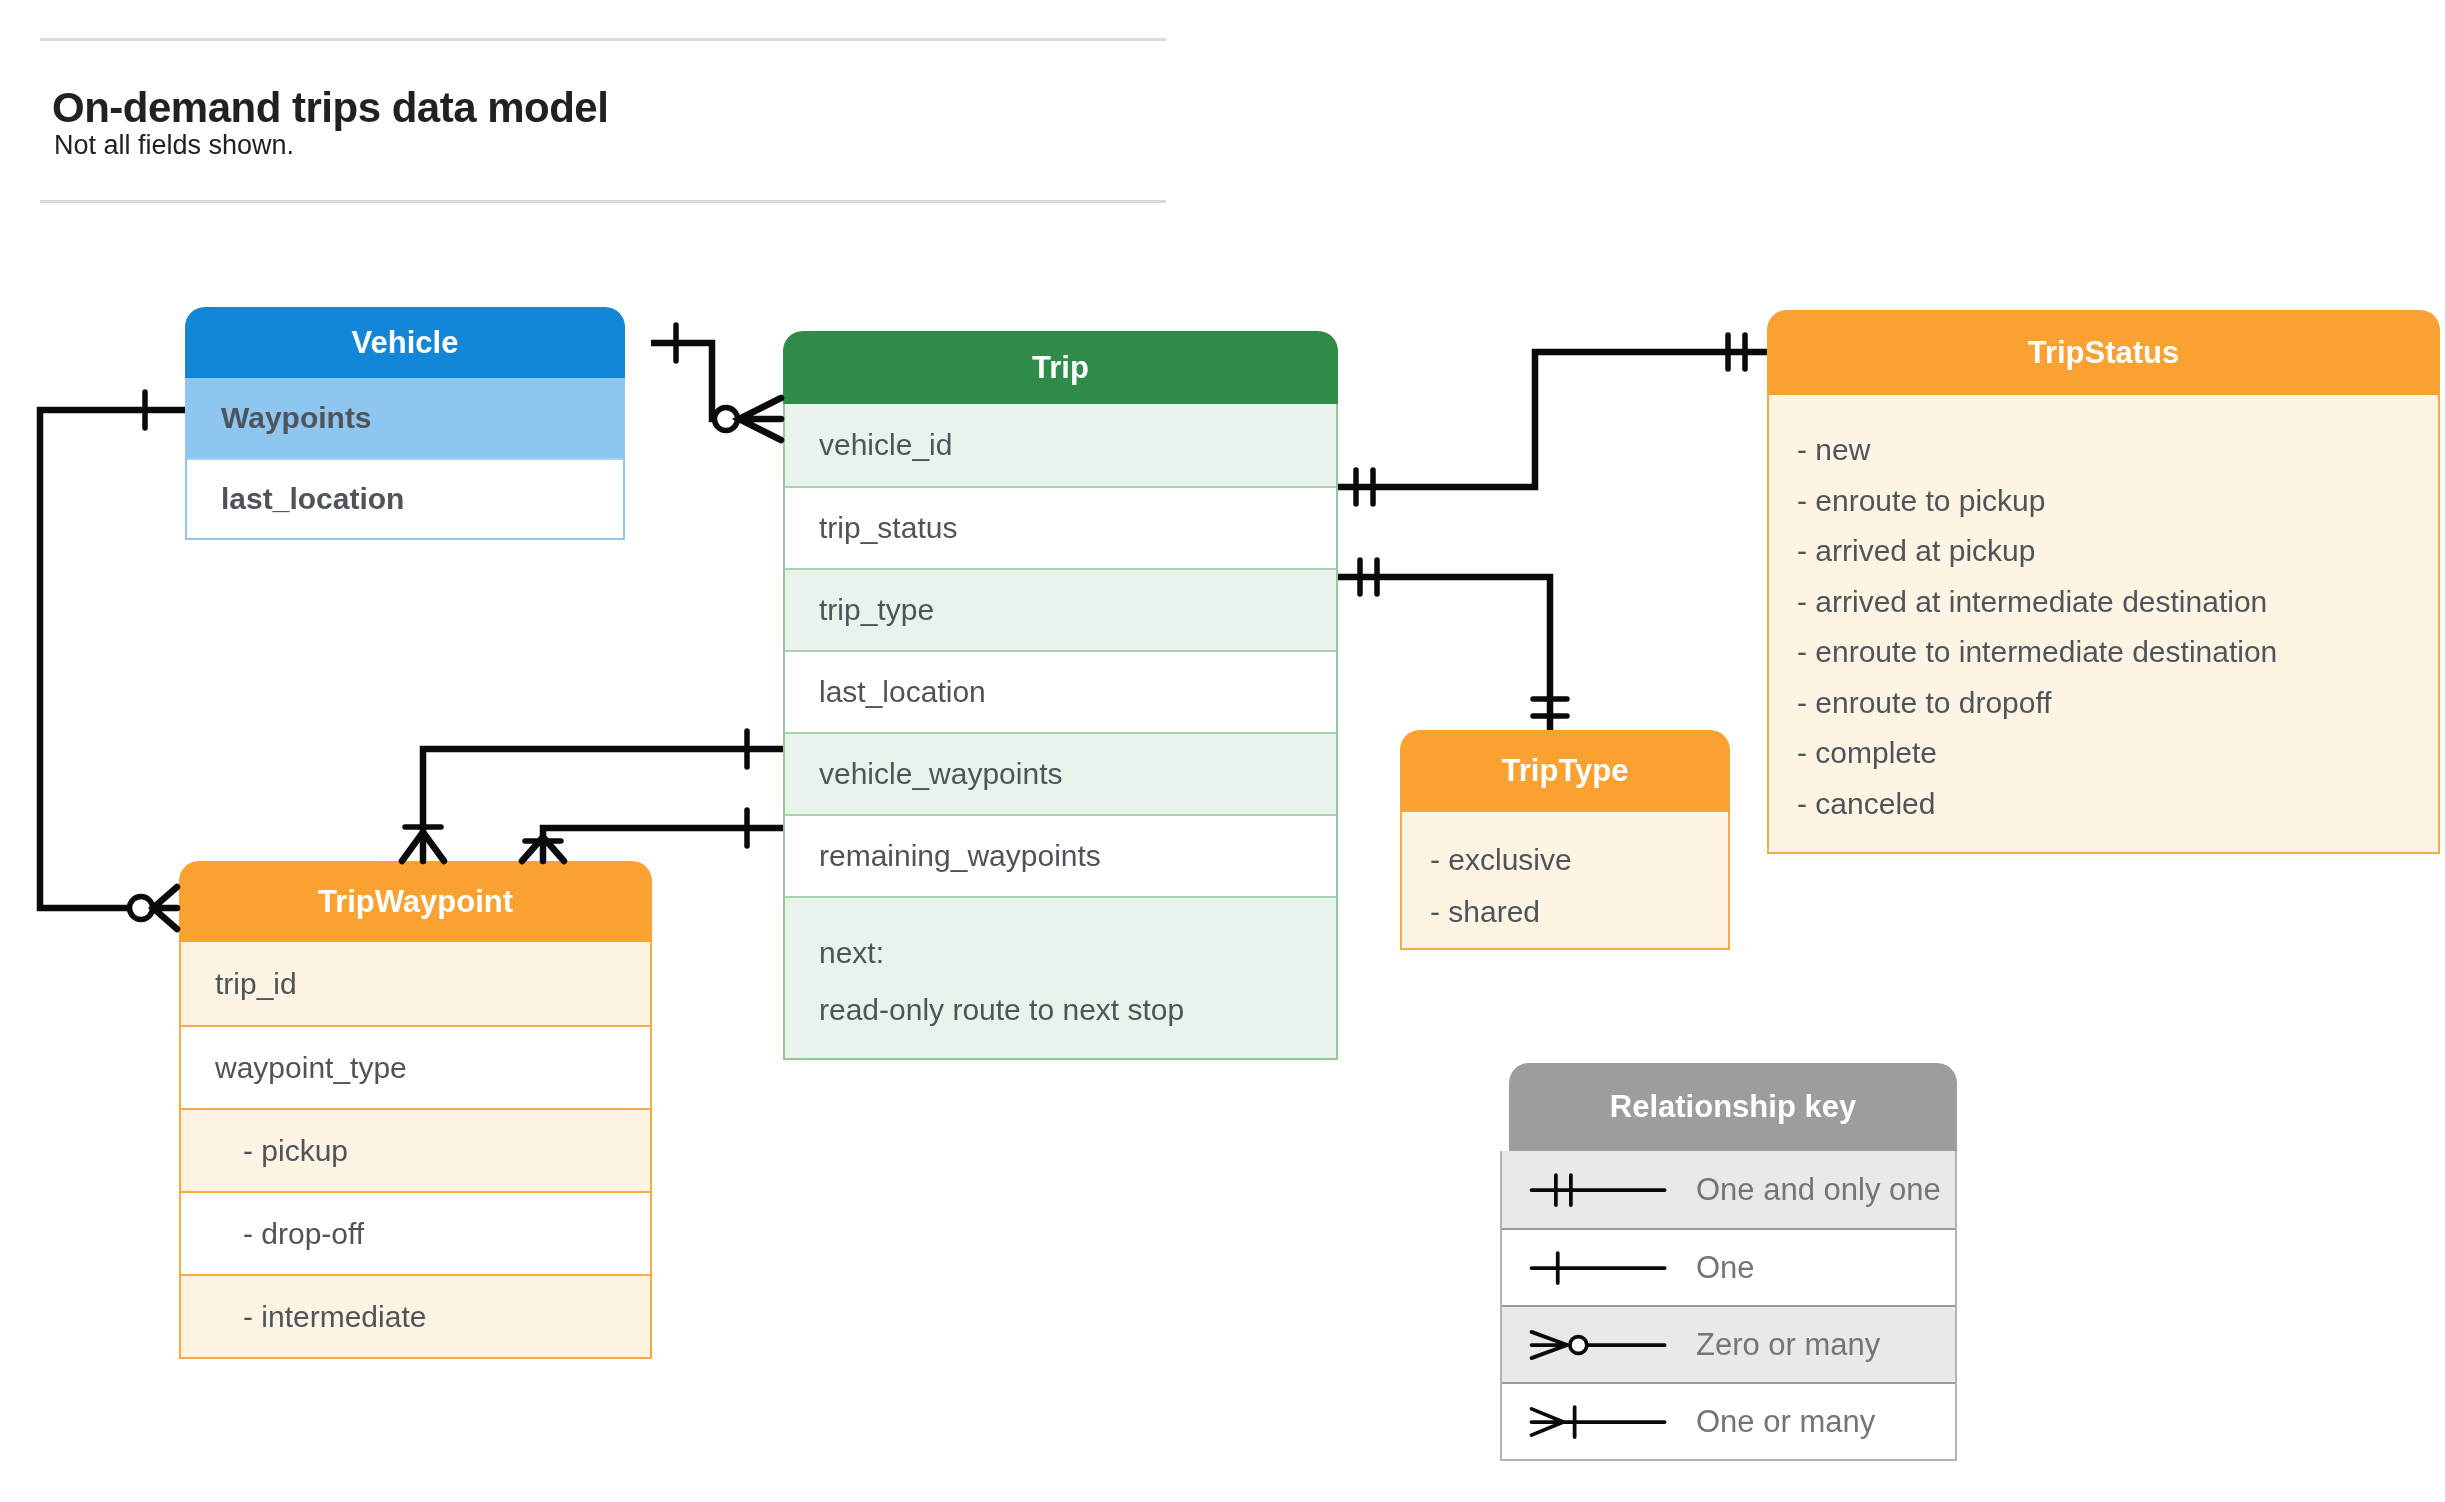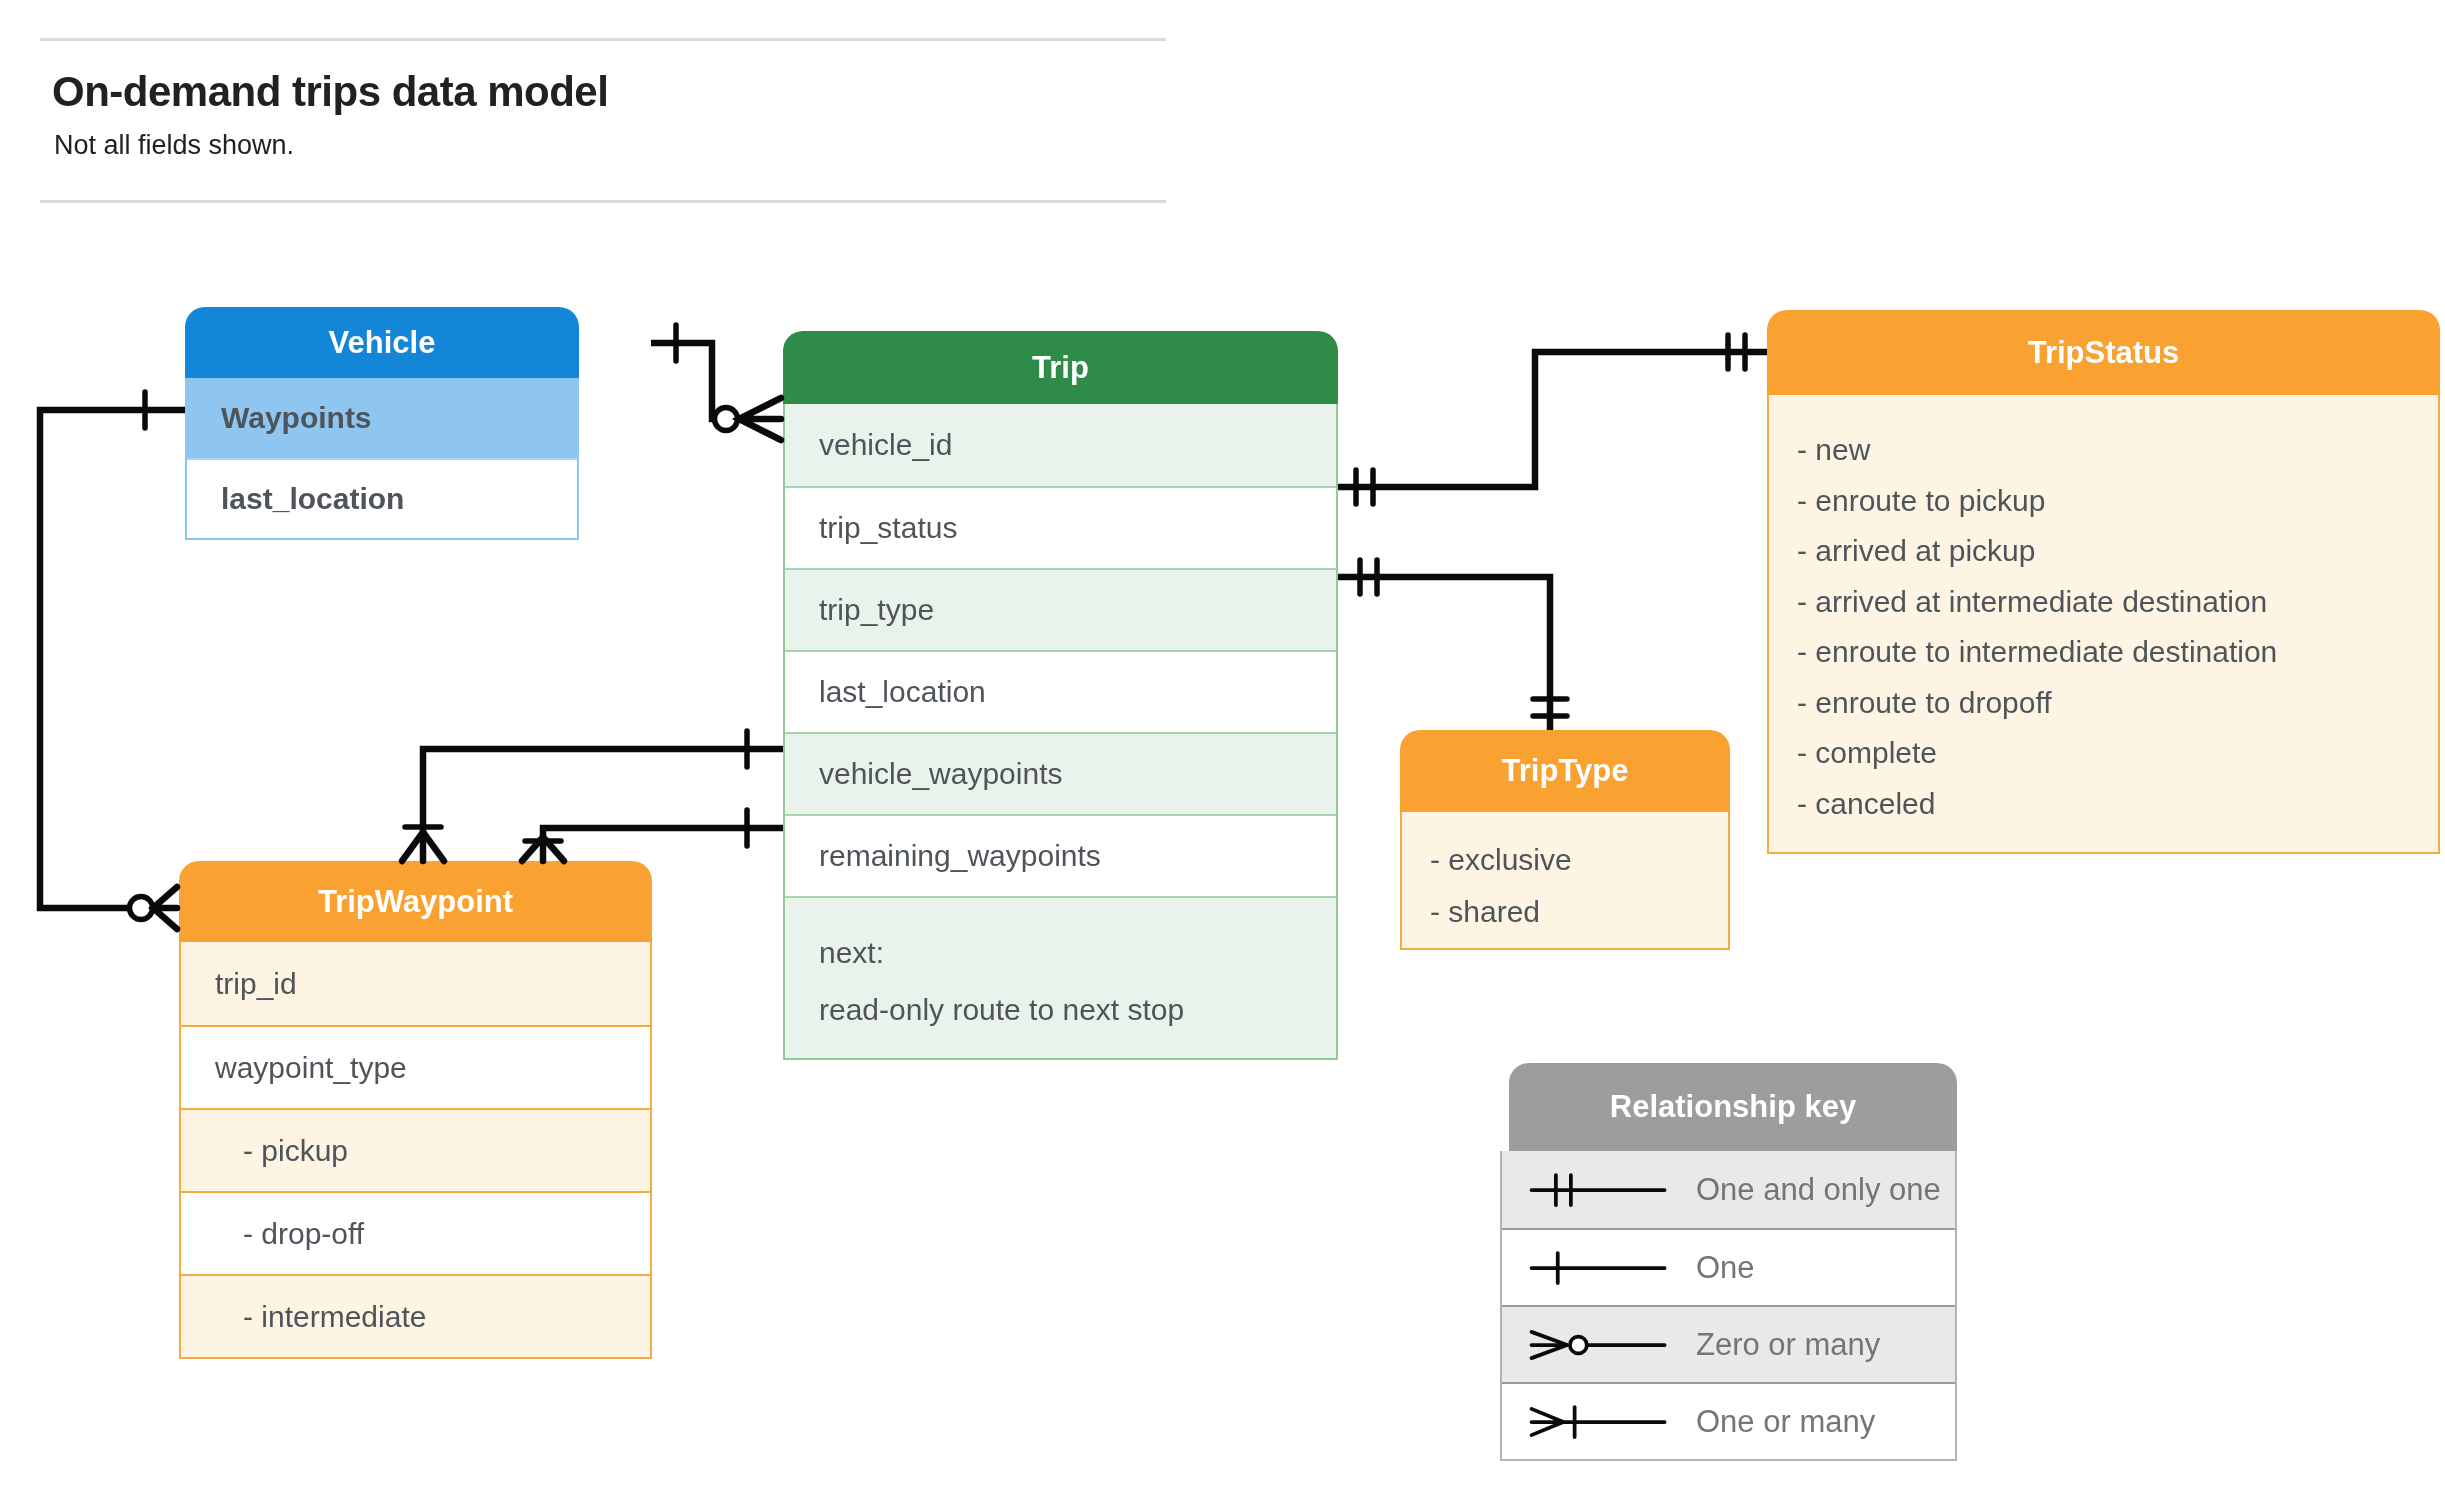--- a/index.html
+++ b/index.html
@@ -4,21 +4,21 @@
 <style>
   html,body{margin:0;padding:0;background:#ffffff;}
   #canvas{
     position:relative;
     width:2445px;height:1502px;
     background:#ffffff;
     font-family:"Liberation Sans", sans-serif;
     overflow:hidden;
   }
   .divider{position:absolute;height:3px;background:#d9dadc;}
-  #page-title{position:absolute;left:52px;top:68px;font-size:42px;font-weight:700;color:#202124;letter-spacing:-0.5px;}
+  #page-title{position:absolute;left:52px;top:84px;font-size:42px;font-weight:700;color:#202124;letter-spacing:-0.5px;}
   #page-subtitle{position:absolute;left:54px;top:130px;font-size:27px;color:#202124;}
 
   .entity{position:absolute;z-index:1;}
   .entity-header{
     display:flex;align-items:center;justify-content:center;
     color:#ffffff;font-weight:700;font-size:31px;
     border-radius:20px 20px 0 0;
   }
   .entity-body{box-sizing:border-box;}
   .row{
@@ -76,21 +76,21 @@
 </head>
 <body>
 
 <div id="canvas">
 
   <div class="divider" style="left:40px;top:38px;width:1126px;"></div>
   <div id="page-title">On-demand trips data model</div>
   <div id="page-subtitle">Not all fields shown.</div>
   <div class="divider" style="left:40px;top:200px;width:1126px;"></div>
 
-  <div class="entity vehicle" style="left:185px;top:307px;width:394px;">
+  <div class="entity vehicle" style="left:185px;top:307px;width:440px;">
     <div class="entity-header" style="height:71px;">Vehicle</div>
     <div class="entity-body">
       <div class="row">
           <span>Waypoints</span>
         </div>
       <div class="row">
           <span>last_location</span>
         </div>
     </div>
   </div>

